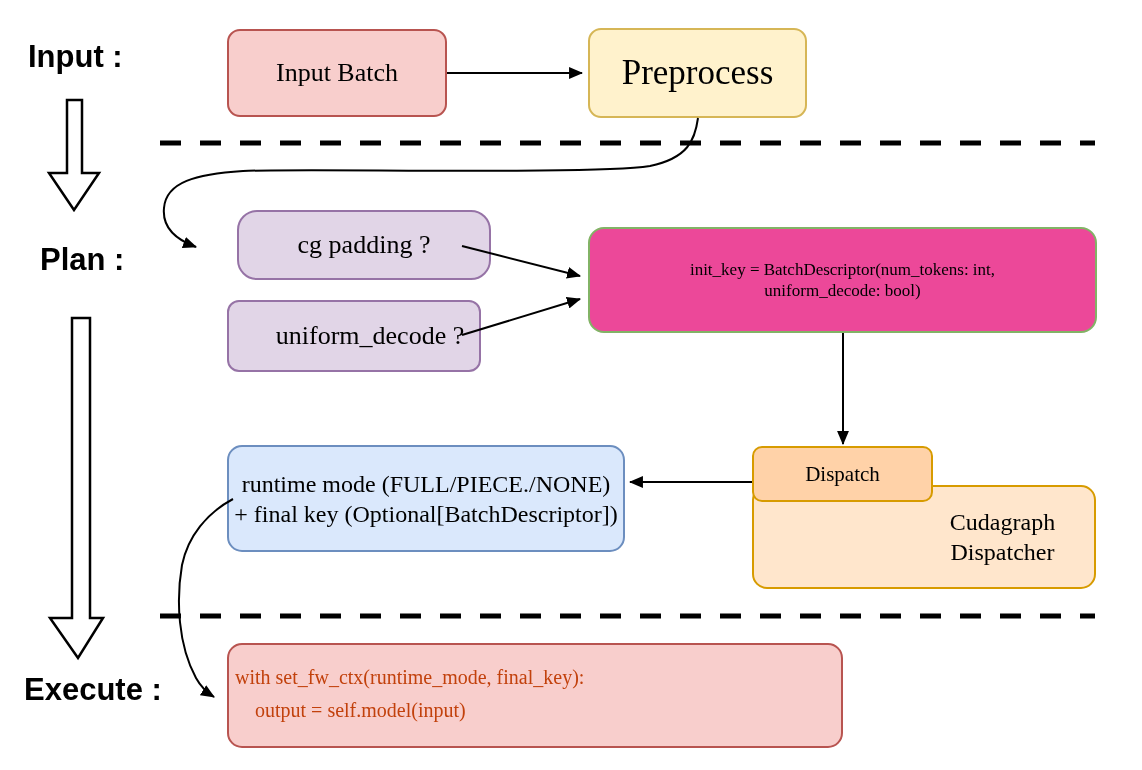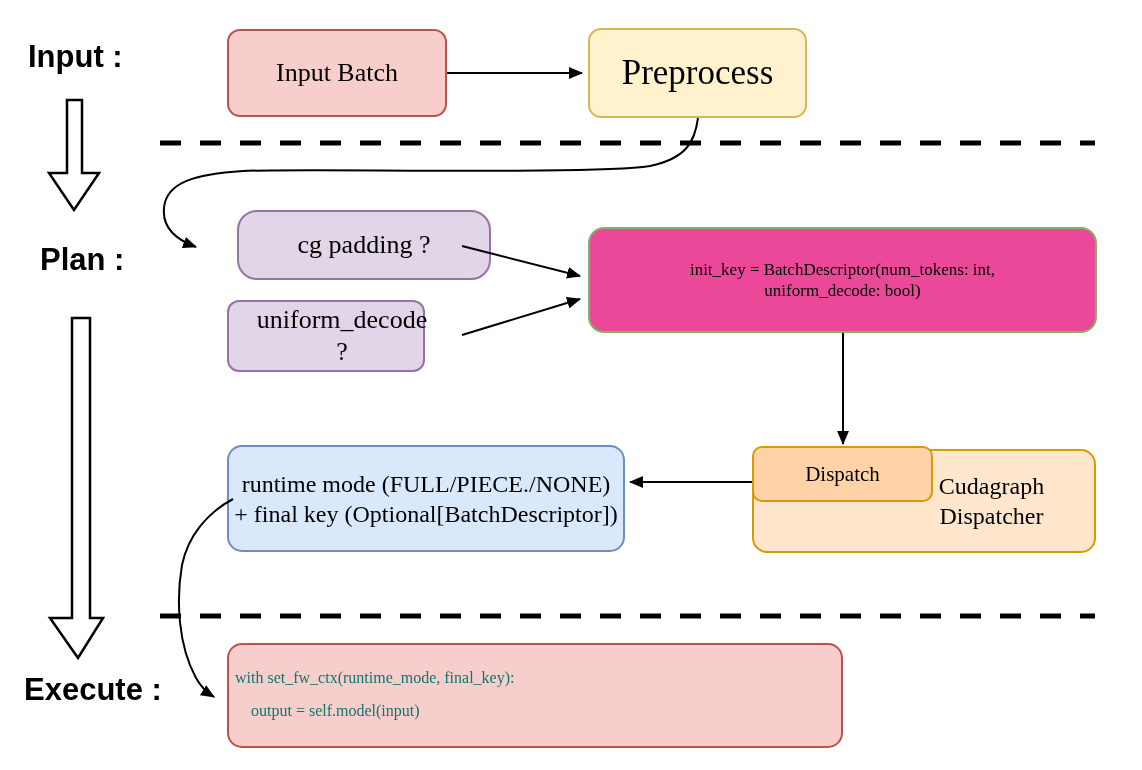--- a/index.html
+++ b/index.html
@@ -41,21 +41,21 @@
     z-index: 2;
   }
   .code-node {
     font-family: "Liberation Mono", monospace;
     align-items: flex-start;
     justify-content: flex-start;
     text-align: left;
     white-space: pre;
     padding: 16px 0 0 6px;
   }
-  .cuda-outer { align-items: flex-end; padding-right: 20px; }
+  .cuda-outer { align-items: flex-end; padding-right: 9px; margin-top: 36px; }
   .cuda-outer .inner-wrap { width: 165px; }
 </style>
 </head>
 <body>
 
 <div class="canvas" style="background: rgb(255, 255, 255);">
 
   <svg class="overlay" viewBox="0 0 1142 770" xmlns="http://www.w3.org/2000/svg">
     <defs>
       <marker id="ah" markerUnits="userSpaceOnUse" markerWidth="14" markerHeight="12" viewBox="0 0 13 11" refX="12" refY="5.5" orient="auto">
@@ -87,21 +87,21 @@
   </div>
 
   <div class="node" style="left: 588px; top: 28px; width: 219px; height: 90px; font-size: 35px; background: rgb(255, 242, 204); border-color: rgb(214, 182, 86);">
     <span class="txt">Preprocess</span>
   </div>
 
   <div class="node" style="left: 237px; top: 210px; width: 254px; height: 70px; font-size: 26px; border-radius: 20px; background: rgb(225, 213, 231); border-color: rgb(150, 115, 166);">
     <span class="txt">cg padding ?</span>
   </div>
 
-  <div class="node" style="left: 227px; top: 300px; width: 198px; height: 72px; font-size: 26px; border-radius: 12px; background: rgb(225, 213, 231); border-color: rgb(150, 115, 166); padding-left: 32px;">
+  <div class="node" style="left: 227px; top: 300px; width: 254px; height: 72px; font-size: 26px; border-radius: 12px; background: rgb(225, 213, 231); border-color: rgb(150, 115, 166); padding-left: 32px;">
     <span class="txt">uniform_decode ?</span>
   </div>
 
   <div class="node" style="left: 588px; top: 227px; width: 509px; height: 106px; font-size: 17px; border-radius: 16px; background: #ec4899; border-color: rgb(130, 179, 102);">
     <span class="txt">init_key = BatchDescriptor(num_tokens: int,</span>
     <span class="txt">uniform_decode: bool)</span>
   </div>
 
   <div class="node cuda-outer" style="left: 752px; top: 449px; width: 344px; height: 104px; font-size: 24px; border-radius: 15px; z-index: 1; background: rgb(255, 230, 204); border-color: rgb(215, 155, 0);">
     <div class="inner-wrap">
@@ -112,18 +112,18 @@
 
   <div class="node" style="left: 752px; top: 446px; width: 181px; height: 56px; font-size: 21px; border-radius: 10px; z-index: 3; background: rgb(255, 210, 168); border-color: rgb(215, 155, 0);">
     <span class="txt">Dispatch</span>
   </div>
 
   <div class="node" style="left: 227px; top: 445px; width: 398px; height: 107px; font-size: 24px; border-radius: 15px; background: rgb(218, 232, 252); border-color: rgb(108, 142, 191);">
     <span class="txt">runtime mode (FULL/PIECE./NONE)</span>
     <span class="txt">+ final key (Optional[BatchDescriptor])</span>
   </div>
 
-  <div class="node code-node" style="left: 227px; top: 643px; width: 616px; height: 105px; font-size: 16px; line-height: 33px; border-radius: 15px; color: #0f766e; background: rgb(248, 206, 204); border-color: rgb(184, 84, 80);">
+  <div class="node code-node" style="left: 227px; top: 643px; width: 616px; height: 105px; font-size: 20px; line-height: 33px; border-radius: 15px; color: #c2410c; background: rgb(248, 206, 204); border-color: rgb(184, 84, 80);">
     <span class="txt">with set_fw_ctx(runtime_mode, final_key):</span>
     <span class="txt">    output = self.model(input)</span>
   </div>
 
 </div>
 
 </body></html>

